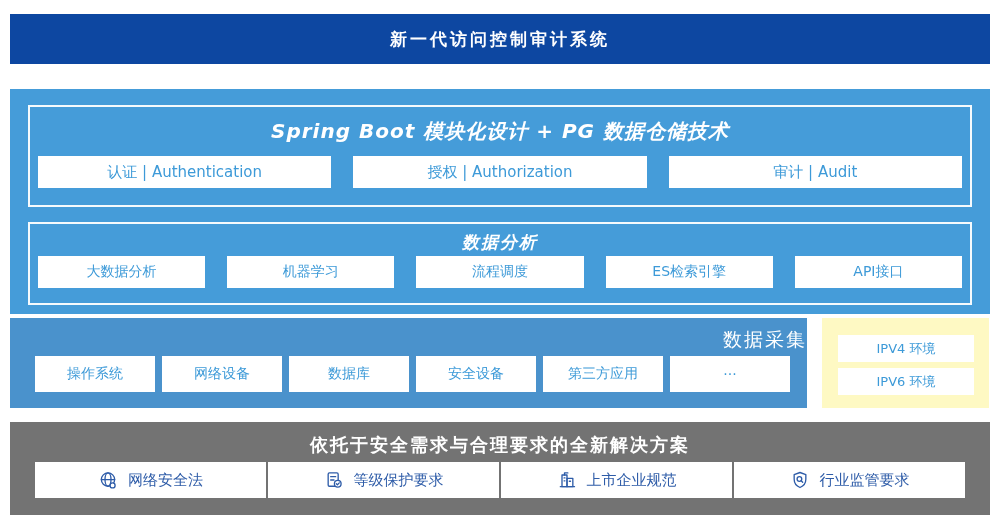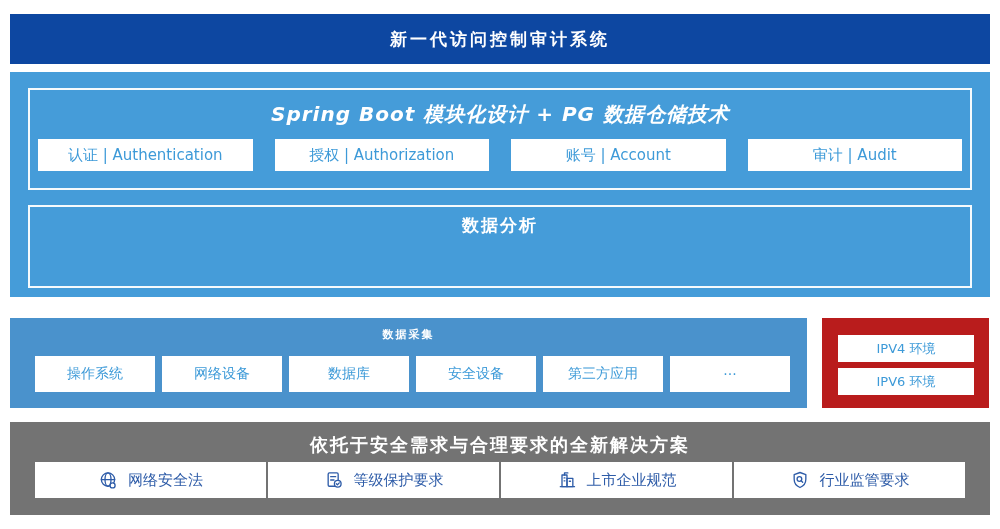--- a/index.html
+++ b/index.html
@@ -7,49 +7,49 @@
   .canvas { position:relative; width:1000px; height:529px; background:#ffffff; overflow:hidden; }
 
   
   .banner {
     position:absolute; left:10px; top:14px; width:980px; height:50px;
     background:#0d47a1; display:flex; align-items:center; justify-content:center;
   }
   .banner-title { color:#ffffff; font-size:17px; font-weight:bold; letter-spacing:3px; }
 
   
-  .platform { position:absolute; left:10px; top:72px; width:980px; height:225px; background:#459cd9; }
+  .platform { position:absolute; left:10px; top:89px; width:980px; height:225px; background:#459cd9; }
   .panel {
     position:absolute; left:18px; right:18px;
     border:2px solid rgba(255,255,255,0.95); box-sizing:border-box;
   }
   .panel-a { top:16px; height:102px; }
   .panel-b { top:133px; height:83px; }
-  .panel-title { text-align:center; color:#ffffff; font-weight:bold; }
+  .panel-title { text-align:center; color:#ffffff; font-weight:bold;font-style:italic; }
   .panel-a .panel-title { font-size:20px; font-style:italic; padding-top:11px; letter-spacing:1px; }
   .panel-b .panel-title { font-size:17px; padding-top:7px; letter-spacing:2px; }
 
   .box-row { position:absolute; left:0; right:0; display:flex; gap:22px; padding:0 8px; }
   .panel-a .box-row { top:49px; }
   .panel-b .box-row { top:32px; }
   .wbox {
     flex:1; height:32px; background:#ffffff;
     display:flex; align-items:center; justify-content:center;
     color:#3d9ad8; font-size:15px; white-space:nowrap;
   }
   .panel-b .wbox { font-size:14px; }
 
   
   .collection { position:absolute; left:10px; top:318px; width:797px; height:90px; background:#4a92cc; }
-  .collection-title { text-align:center; color:#ffffff; font-weight:bold; font-size:11px; padding-top:9px; letter-spacing:2px; }
+  .collection-title { text-align:right; color:#ffffff; font-weight:normal; font-size:19px; padding-top:9px; letter-spacing:2px; }
   .collection .box-row { top:38px; left:25px; right:17px; padding:0; gap:7px; }
   .collection .wbox { height:36px; font-size:14px; }
 
   
-  .env-panel { position:absolute; left:822px; top:318px; width:167px; height:90px; background:#b91c1c; }
+  .env-panel { position:absolute; left:822px; top:318px; width:167px; height:90px; background:#fef9c3; }
   .env-box {
     position:absolute; left:16px; right:15px; height:27px; background:#ffffff;
     display:flex; align-items:center; justify-content:center; color:#3d9ad8; font-size:13px;
   }
   .env-1 { top:17px; }
   .env-2 { top:50px; }
 
   
   .solution { position:absolute; left:10px; top:422px; width:980px; height:93px; background:#737373; }
   .solution-title { text-align:center; color:#ffffff; font-weight:bold; font-size:18px; padding-top:11px; letter-spacing:2px; }
@@ -71,27 +71,33 @@
     <div class="banner-title">新一代访问控制审计系统</div>
   </div>
 
   <div class="platform">
 
     <div class="panel panel-a">
       <div class="panel-title">Spring Boot 模块化设计 + PG 数据仓储技术</div>
       <div class="box-row">
         <div class="wbox">认证 | Authentication</div>
         <div class="wbox">授权 | Authorization</div>
-        <div class="wbox">账号 | Account</div>
         <div class="wbox">审计 | Audit</div>
       </div>
     </div>
 
     <div class="panel panel-b">
       <div class="panel-title">数据分析</div>
+      <div class="box-row">
+        <div class="wbox">大数据分析</div>
+        <div class="wbox">机器学习</div>
+        <div class="wbox">流程调度</div>
+        <div class="wbox">ES检索引擎</div>
+        <div class="wbox">API接口</div>
+      </div>
     </div>
 
   </div>
 
   <div class="collection">
     <div class="collection-title">数据采集</div>
     <div class="box-row">
       <div class="wbox">操作系统</div>
       <div class="wbox">网络设备</div>
       <div class="wbox">数据库</div>

